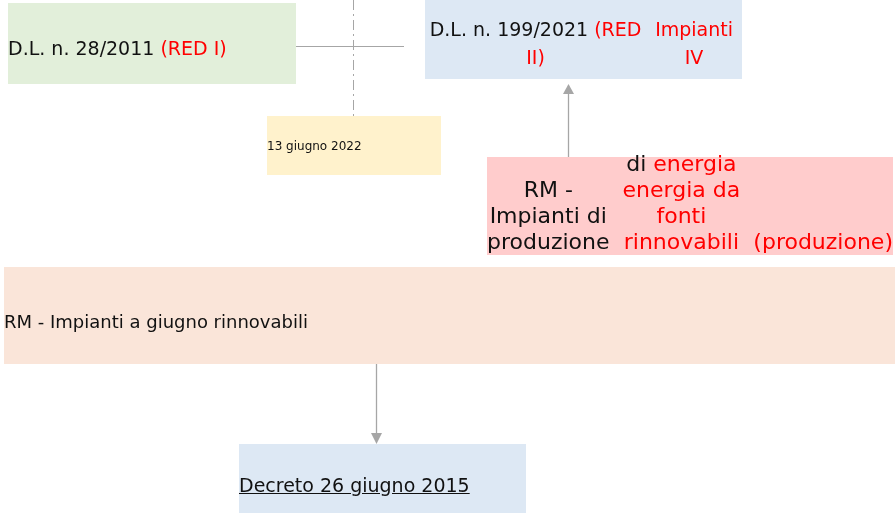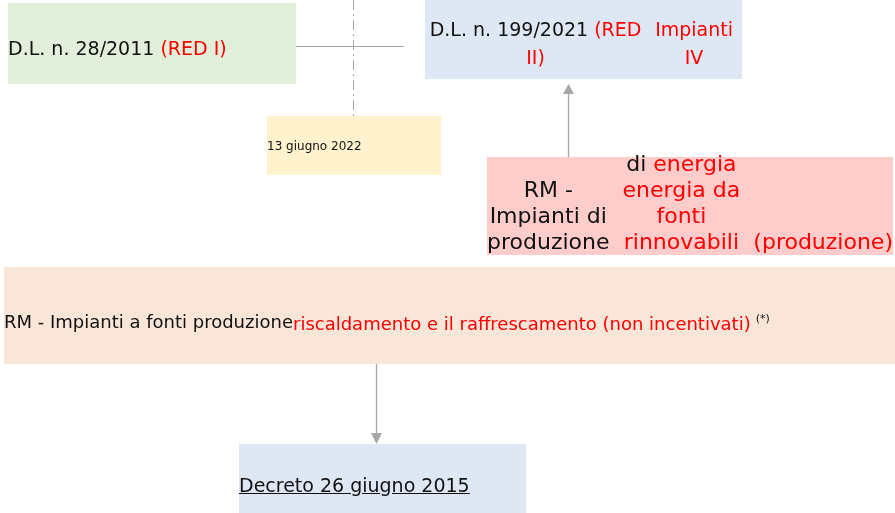--- a/index.html
+++ b/index.html
@@ -58,21 +58,18 @@
 <div class="box" id="box-incent">
   <div>RM - Impianti di produzione</div>
   <div>
     <span>di</span>
     <span class="red">energia energia da fonti rinnovabili</span>
   </div>
   <div class="red">(produzione)</div>
 </div>
 
 <div class="box" id="box-nonincent">
-  <div>RM - Impianti a fonti produzione</div>
-  <div>
-    <span class="red">riscaldamento e il raffrescamento (non incentivati)</span><sup>(*)</sup>
-  </div>
+  <div>RM - Impianti a giugno rinnovabili</div>
 </div>
 
 <div class="box" id="box-decree">
   <div>Decreto 26 giugno 2015</div>
 </div>
 
 </body></html>

